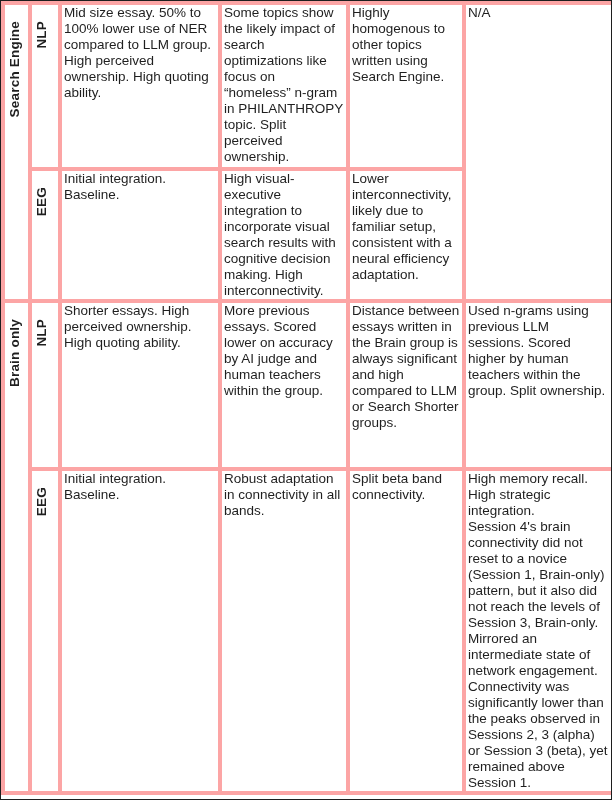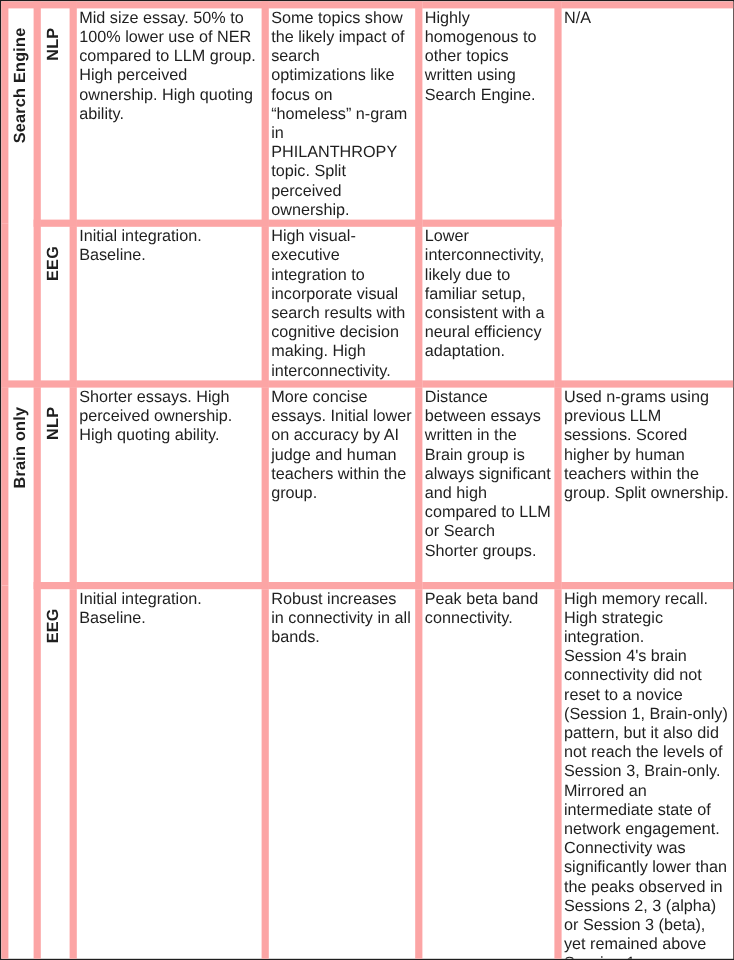--- a/index.html
+++ b/index.html
@@ -12,21 +12,21 @@
     font-family: "Liberation Sans", sans-serif;
     position: relative;
     overflow: hidden;
   }
   table.grid {
     border-collapse: collapse;
     table-layout: fixed;
     width: 610px;
   }
   table.grid td, table.grid th {
-    border: 6px solid #fca5a5;
+    border: 4px solid #fca5a5;
     vertical-align: top;
     text-align: left;
     padding: 0 2px 0 2px;
     font-size: 13.5px;
     line-height: 16px;
     font-weight: normal;
     color: #1f1f1f;
     white-space: pre-line;
     overflow: hidden;
     box-sizing: border-box;
@@ -90,30 +90,30 @@
         <td>Lower interconnectivity, likely due to familiar setup, consistent with a neural efficiency adaptation.</td>
       </tr>
       <tr class="r3">
         <td class="label-cell" rowspan="2">
           <span class="vtext">Brain only</span>
         </td>
         <td class="label-cell">
           <span class="vtext">NLP</span>
         </td>
         <td>Shorter essays. High perceived ownership. High quoting ability.</td>
-        <td>More concise essays. Initial lower on accuracy by AI judge and human teachers within the group.</td>
+        <td>More previous essays. Scored lower on accuracy by AI judge and human teachers within the group.</td>
         <td>Distance between essays written in the Brain group is always significant and high compared to LLM or Search Shorter groups.</td>
         <td>Used n-grams using previous LLM sessions. Scored higher by human teachers within the group. Split ownership.</td>
       </tr>
       <tr class="r4">
         <td class="label-cell">
           <span class="vtext">EEG</span>
         </td>
         <td>Initial integration. Baseline.</td>
-        <td>Robust increases in connectivity in all bands.</td>
-        <td>Peak beta band connectivity.</td>
+        <td>Robust adaptation in connectivity in all bands.</td>
+        <td>Split beta band connectivity.</td>
         <td>High memory recall. High strategic integration.
 Session 4's brain connectivity did not reset to a novice (Session 1, Brain-only) pattern, but it also did not reach the levels of Session 3, Brain-only. Mirrored an intermediate state of network engagement.
 Connectivity was significantly lower than the peaks observed in Sessions 2, 3 (alpha) or Session 3 (beta), yet remained above Session 1.</td>
       </tr>
     </tbody>
   </table>
 </div>
 
 </body></html>

